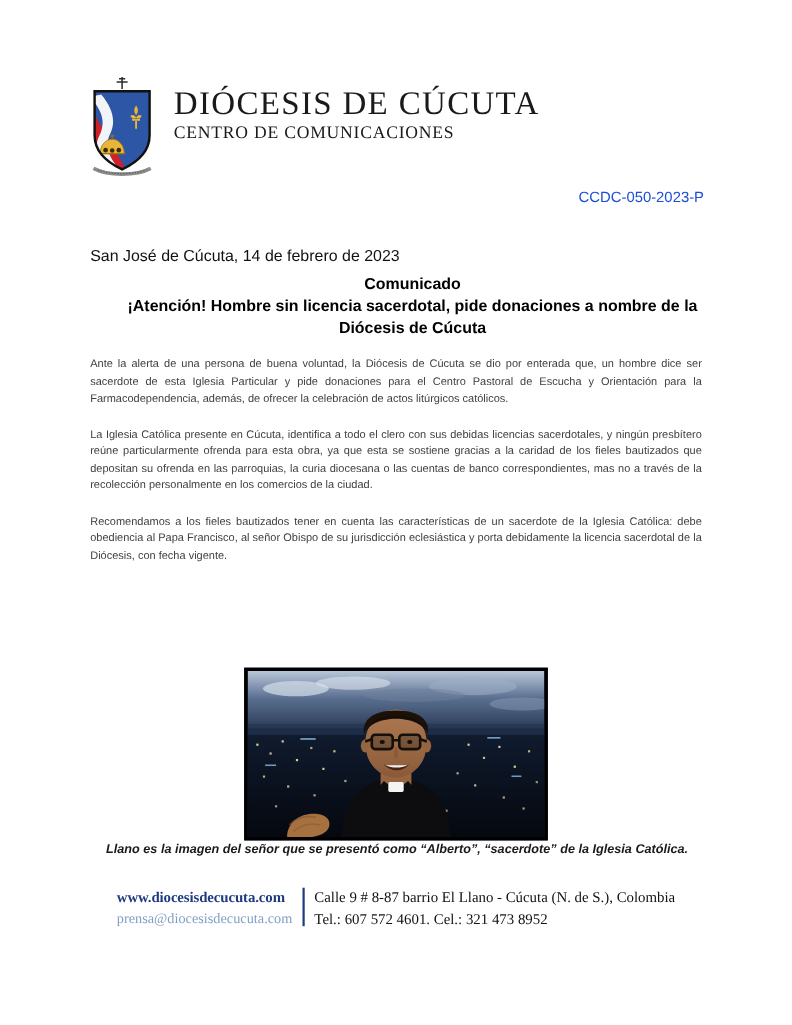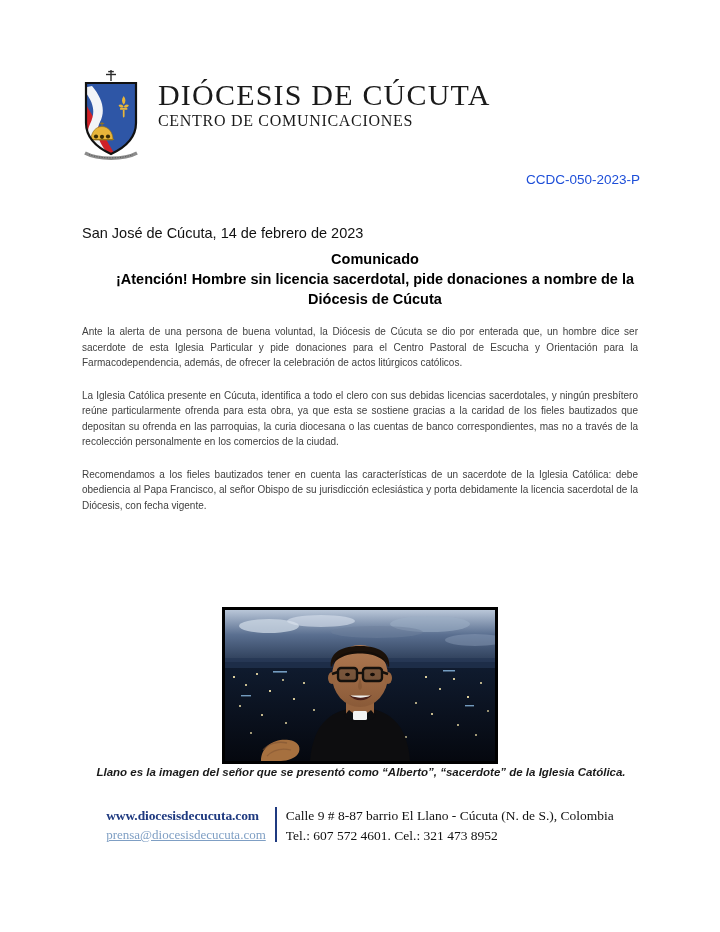--- a/index.html
+++ b/index.html
@@ -165,21 +165,20 @@
     font-size: 13.5px;
     font-weight: bold;
     color: #1f3a80;
     letter-spacing: -0.1px;
     display: block;
   }
   .footer-mail {
     font-size: 13px;
     color: #7f9fc4;
     display: block;
-    text-decoration: underline;
   }
   .footer-divider {
     width: 2px;
     background: #1f3a80;
     margin: 1px 0 3px 0;
     flex: 0 0 auto;
   }
   .footer-right {
     text-align: left;
     padding-left: 9px;

